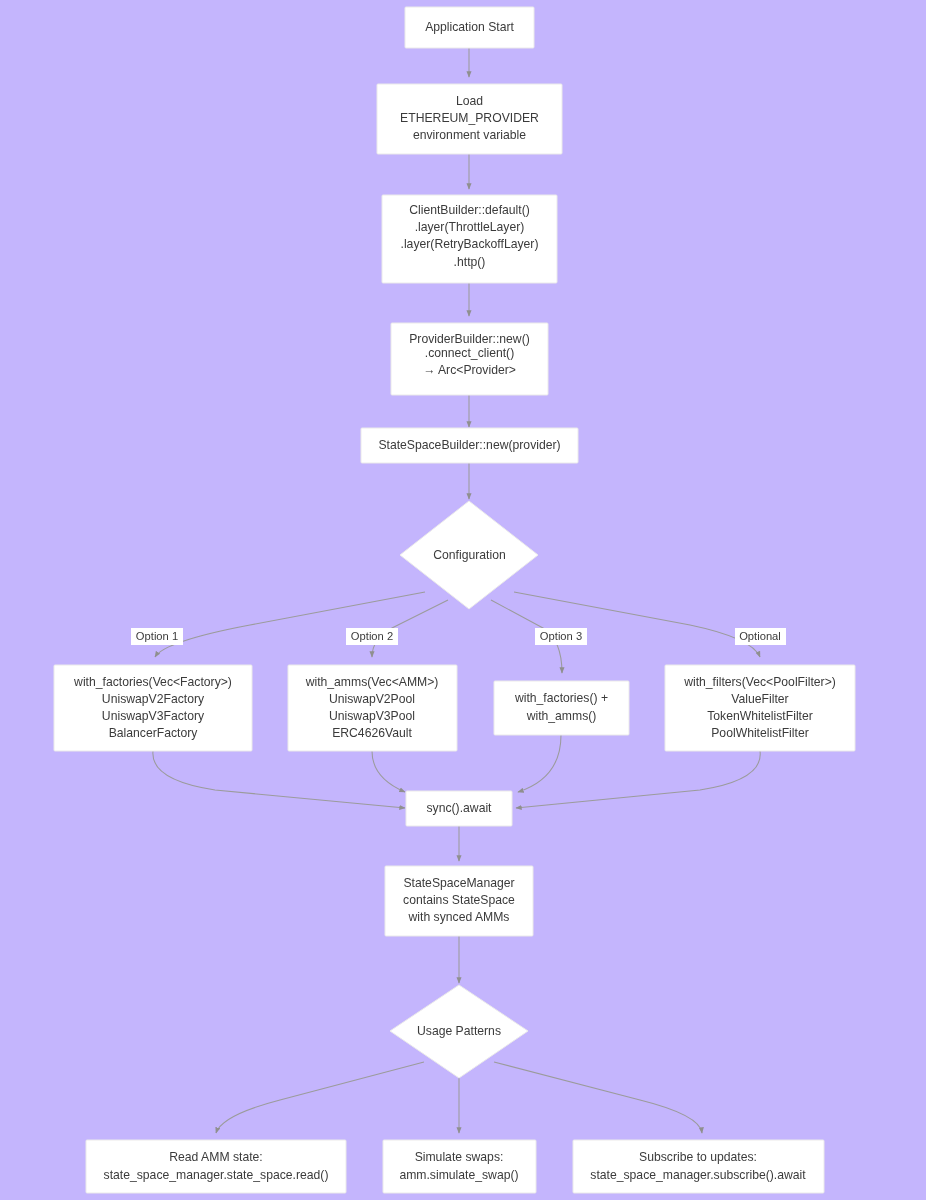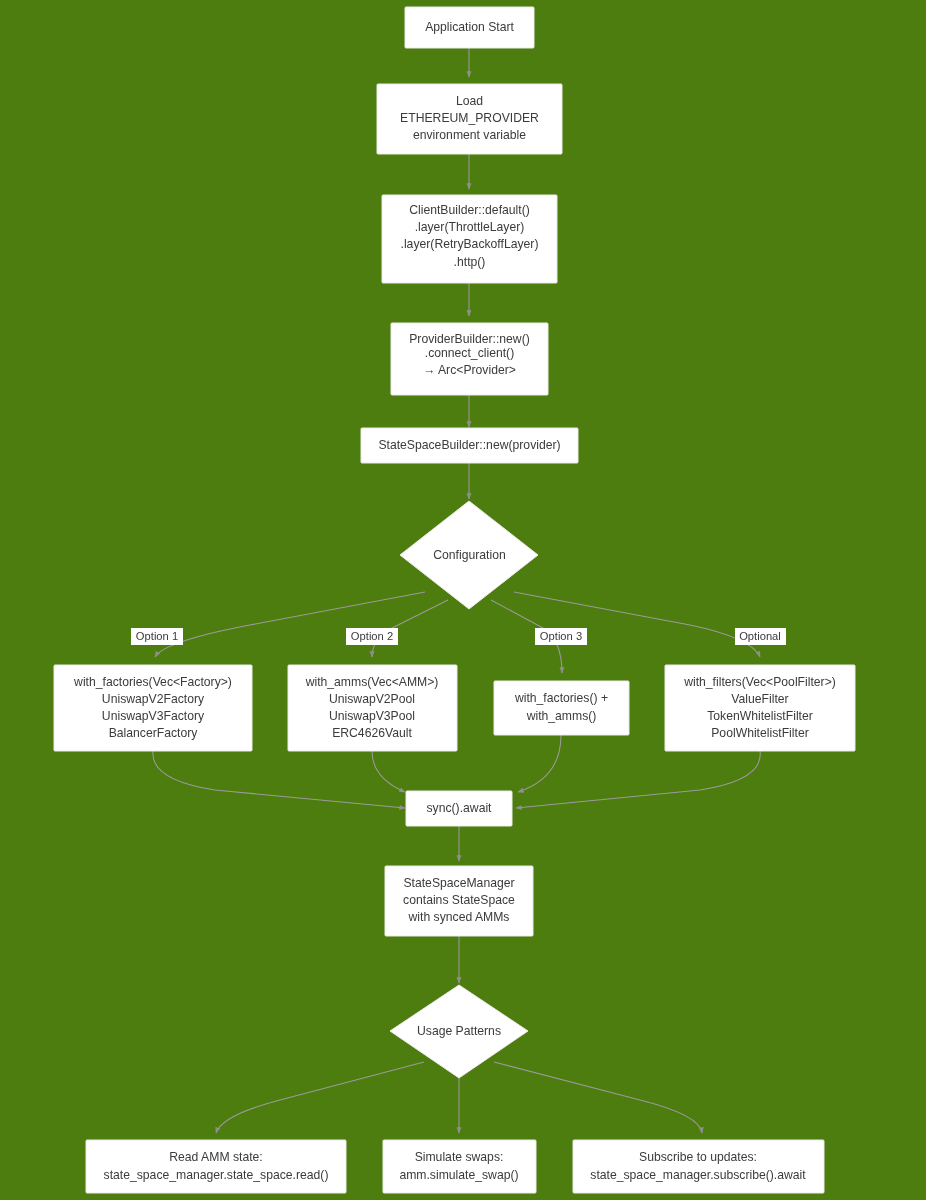--- a/index.html
+++ b/index.html
@@ -10,21 +10,21 @@
   body {
     width: 926px;
     height: 1200px;
     font-family: "Liberation Sans", sans-serif;
     overflow: hidden;
   }
   #diagram-root {
     position: relative;
     width: 926px;
     height: 1200px;
-    background: #4d7c0f;
+    background: #c4b5fd;
   }
   svg#flow {
     display: block;
     width: 926px;
     height: 1200px;
   }
   .node-rect {
     fill: #ffffff;
     stroke: #ebeaea;
     stroke-width: 1;

